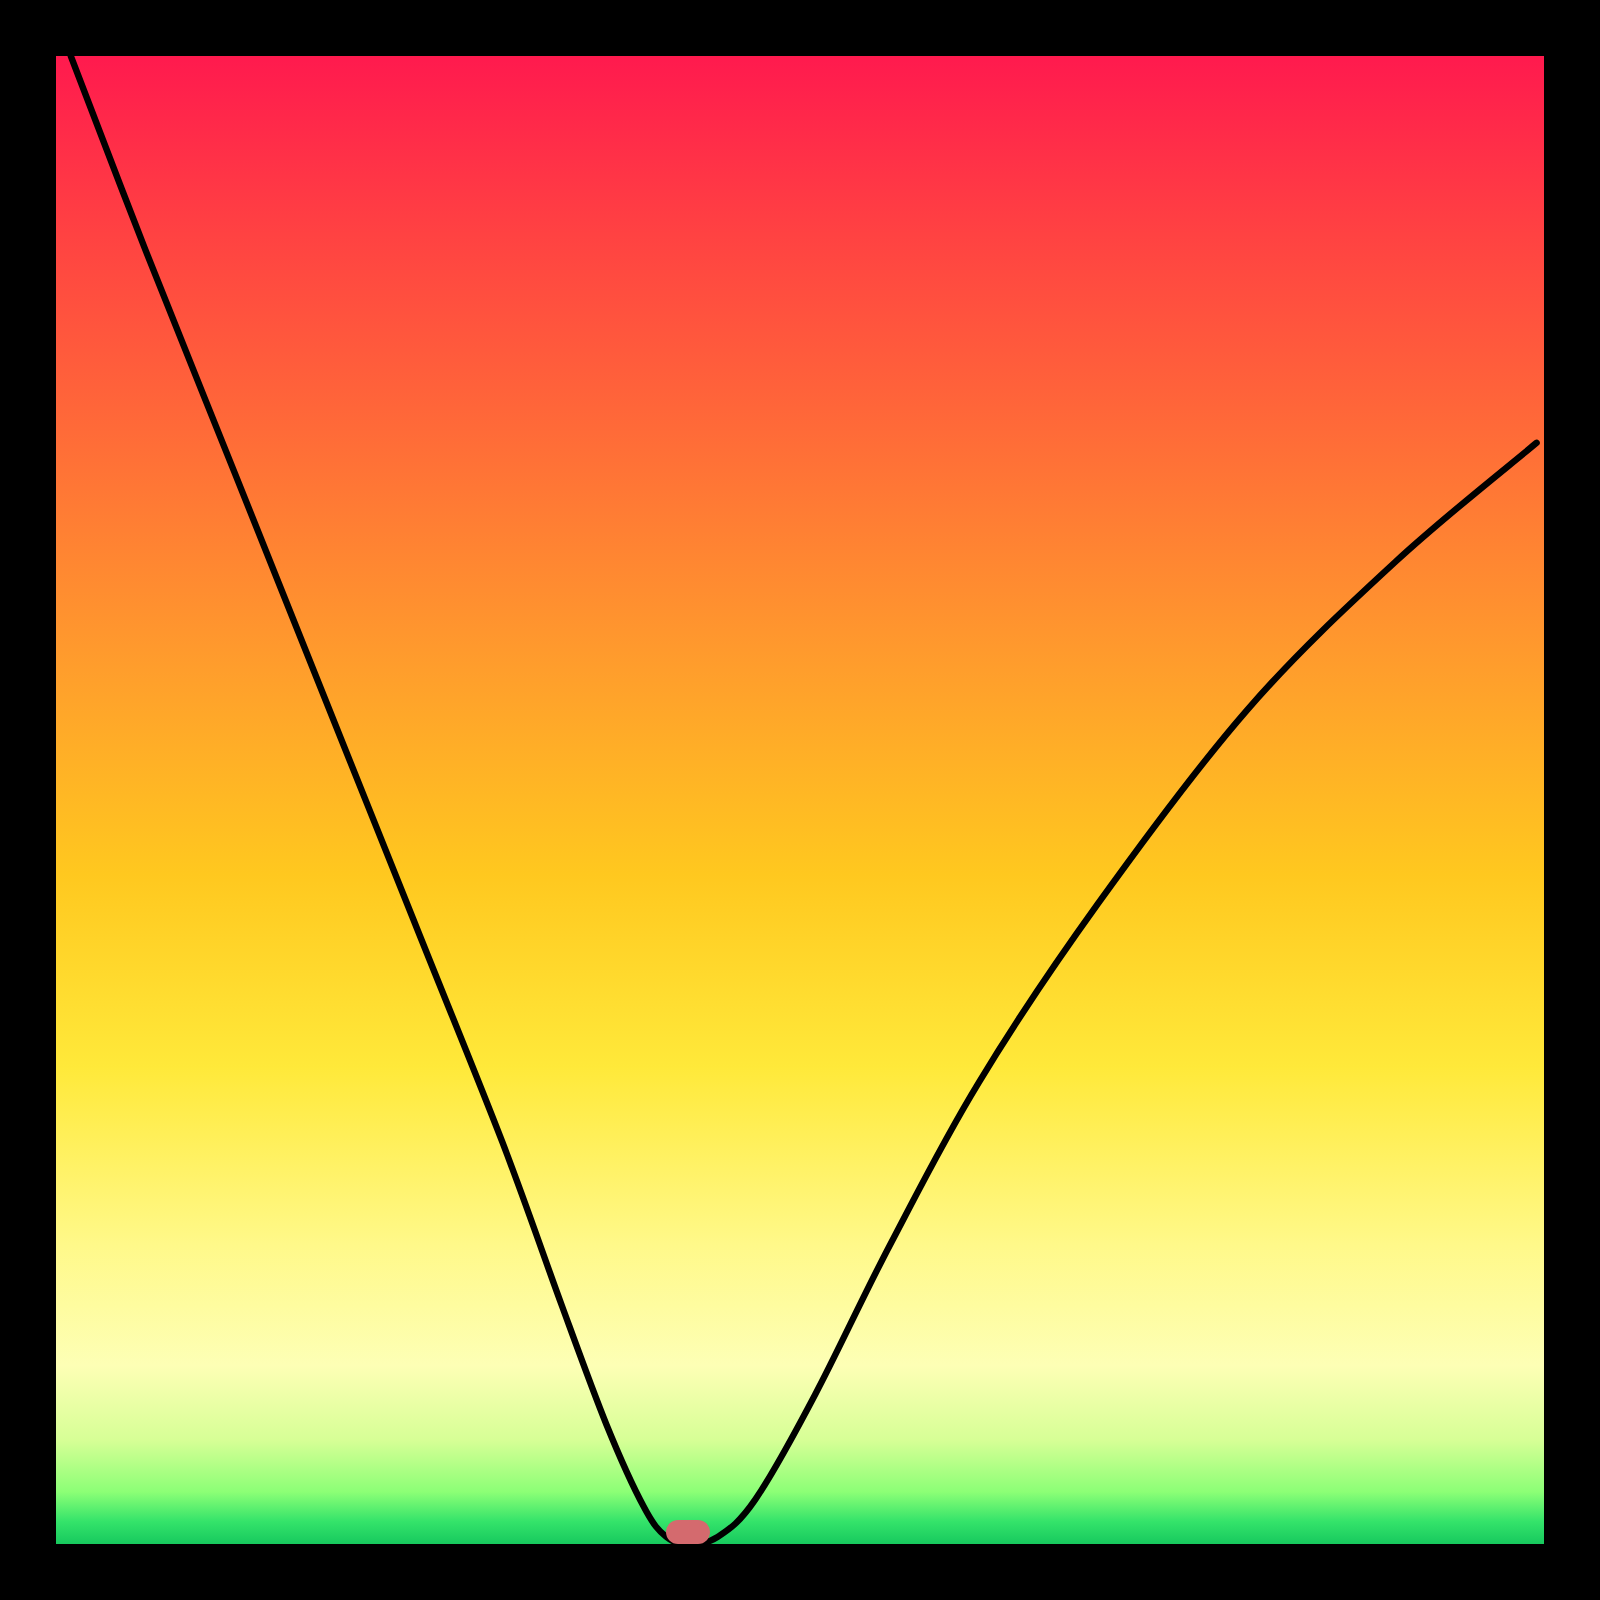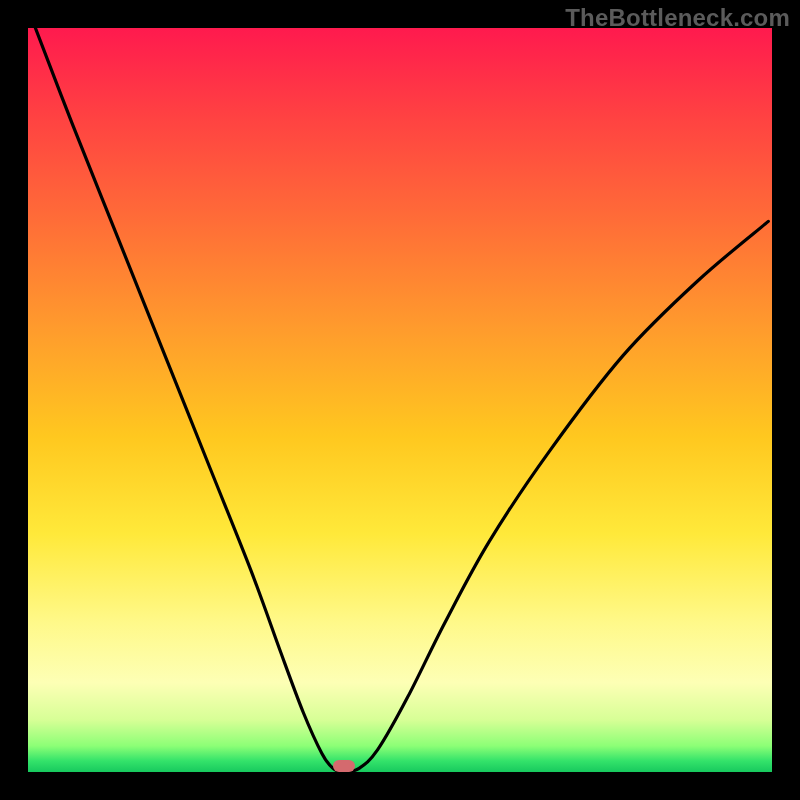--- a/index.html
+++ b/index.html
@@ -74,21 +74,20 @@
     stroke-width: 3.2;
     stroke-linecap: round;
     stroke-linejoin: round;
   }
 </style>
 </head>
 <body>
 
 <div class="frame">
 
-  <div class="watermark">TheBottleneck.com</div>
 
   <div class="plot">
     <div class="gradient"></div>
 
     <svg class="curve" viewBox="0 0 744 744" preserveAspectRatio="none">
       <path d="M 7.4 0.0 C 13.6 16.1, 31.0 62.0, 44.6 96.7 C 58.3 131.4, 74.4 171.1, 89.3 208.3 C 104.2 245.5, 119.0 282.7, 133.9 319.9 C 148.8 357.1, 163.7 394.3, 178.6 431.5 C 193.4 468.7, 210.8 510.9, 223.2 543.1 C 235.6 575.4, 244.3 601.4, 253.0 625.0 C 261.6 648.5, 268.5 667.7, 275.3 684.5 C 282.1 701.2, 288.9 716.1, 293.9 725.4 C 298.8 734.7, 301.3 737.2, 305.0 740.3 C 308.8 743.4, 311.9 744.0, 316.2 744.0 C 320.5 744.0, 325.5 744.0, 331.1 740.3 C 336.7 736.6, 341.6 733.5, 349.7 721.7 C 357.7 709.9, 368.3 690.7, 379.4 669.6 C 390.6 648.5, 403.0 621.2, 416.6 595.2 C 430.3 569.2, 443.9 541.9, 461.3 513.4 C 478.6 484.8, 498.5 455.1, 520.8 424.1 C 543.1 393.1, 570.4 355.9, 595.2 327.4 C 620.0 298.8, 645.4 275.3, 669.6 253.0 C 693.8 230.6, 728.5 203.4, 740.3 193.4"></path>
     </svg>
 
     <div class="marker" style="left: 316.2px; top: 738.048px; background: rgb(212, 106, 110);"></div>
   </div>

